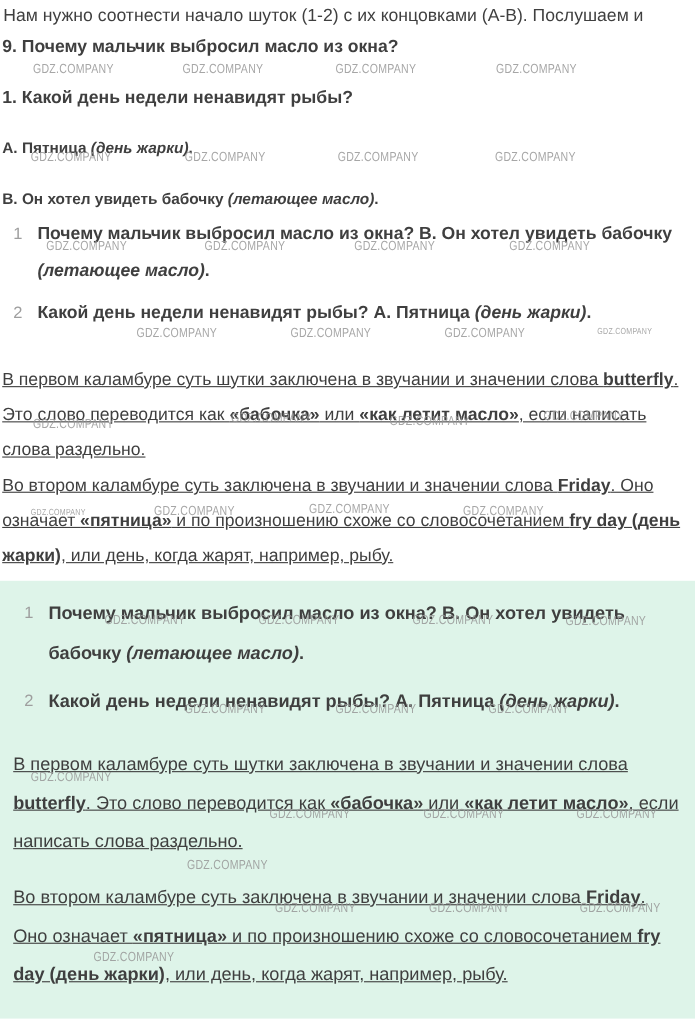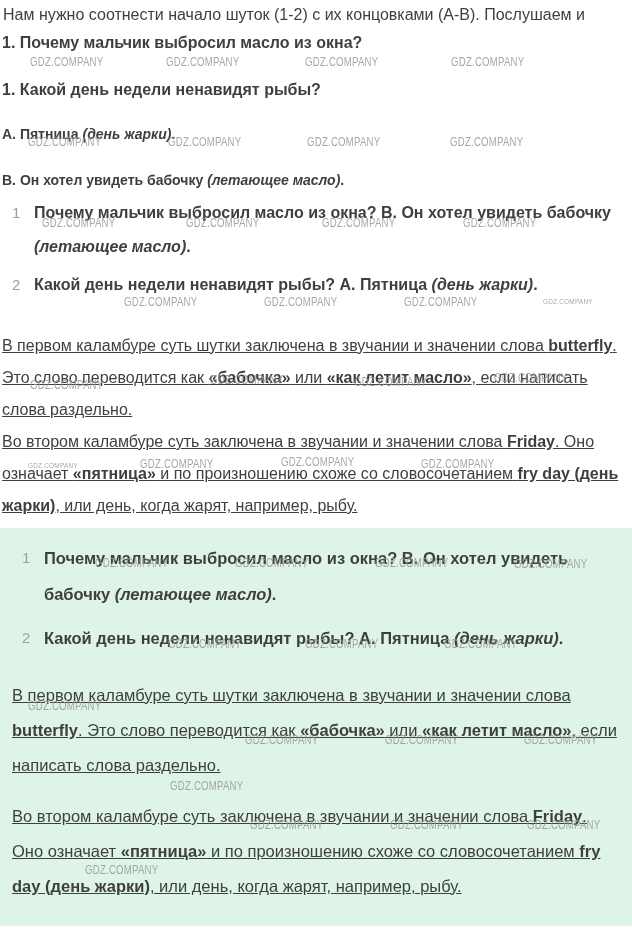--- a/index.html
+++ b/index.html
@@ -51,21 +51,21 @@
   }
   .wm.sm{font-size:8px;}
 </style>
 </head>
 <body>
 
 <div class="page">
 
   <p class="intro">Нам нужно соотнести начало шуток (1-2) с их концовками (А-В). Послушаем и</p>
 
-  <p class="q q-1">1. Почему мальчик выбросил масло из окна?</p>
+  <p class="q q-1">9. Почему мальчик выбросил масло из окна?</p>
   <p class="q q-2">1. Какой день недели ненавидят рыбы?</p>
 
   <p class="ans ans-a"><span class="seg-b">А. Пятница </span><span class="seg-bi">(день жарки)</span><span class="seg-b">.</span></p>
   <p class="ans ans-b"><span class="seg-b">В. Он хотел увидеть бабочку </span><span class="seg-bi">(летающее масло)</span><span class="seg-b">.</span></p>
 
   <div class="list list-white">
     <div class="item">
       <span class="num">1</span>
       <div class="itext"><span class="seg-b">Почему мальчик выбросил масло из окна? В. Он хотел увидеть бабочку </span><span class="seg-bi">(летающее масло)</span><span class="seg-b">.</span></div>
     </div>

